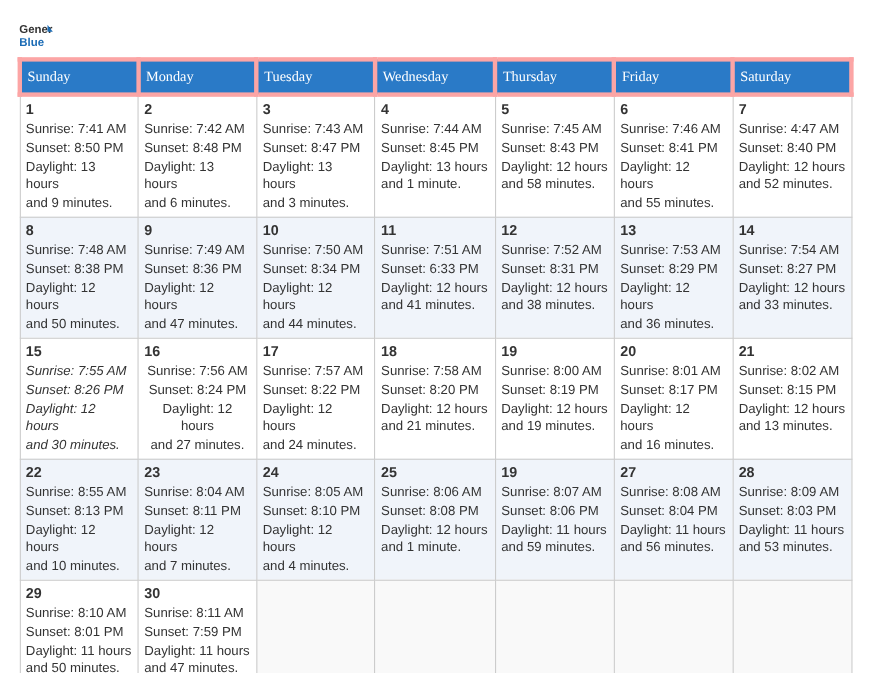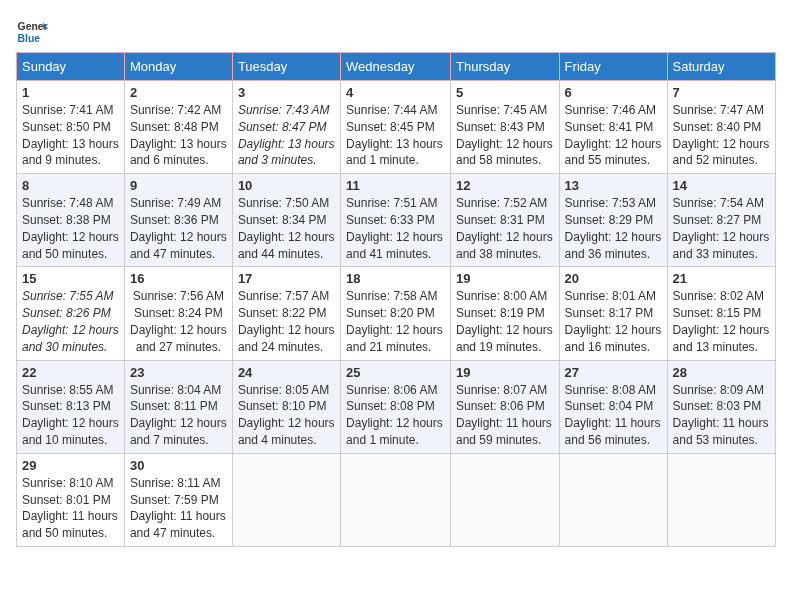--- a/index.html
+++ b/index.html
@@ -43,21 +43,22 @@
       border-collapse: collapse;
       font-size: 10px;
     }
     thead tr th {
       background: #2a7ac7;
       color: #fff;
       text-align: left;
       padding: 6px 5px;
       font-size: 13px;
       font-weight: normal;
-      border: 1px solid #fca5a5;
+      border: 4px solid #fca5a5;
+      font-family: Liberation Serif, serif;
     }
     tbody tr td {
       vertical-align: top;
       border: 1px solid #ccc;
       padding: 4px 5px;
       min-height: 80px;
       height: 90px;
       width: 113px;
     }
     tbody tr:nth-child(odd) td {
@@ -122,21 +123,21 @@
         </td>
         <td>
           <span class="day-num">2</span>
           <div class="day-info" style="white-space: pre-line;">Sunrise: 7:42 AM
 Sunset: 8:48 PM
 Daylight: 13 hours
 and 6 minutes.</div>
         </td>
         <td>
           <span class="day-num">3</span>
-          <div class="day-info" style="white-space: pre-line; font-style: italic;">Sunrise: 7:43 AM
+          <div class="day-info" style="white-space: pre-line;">Sunrise: 7:43 AM
 Sunset: 8:47 PM
 Daylight: 13 hours
 and 3 minutes.</div>
         </td>
         <td>
           <span class="day-num">4</span>
           <div class="day-info" style="white-space: pre-line;">Sunrise: 7:44 AM
 Sunset: 8:45 PM
 Daylight: 13 hours
 and 1 minute.</div>
@@ -150,21 +151,21 @@
         </td>
         <td>
           <span class="day-num">6</span>
           <div class="day-info" style="white-space: pre-line;">Sunrise: 7:46 AM
 Sunset: 8:41 PM
 Daylight: 12 hours
 and 55 minutes.</div>
         </td>
         <td>
           <span class="day-num">7</span>
-          <div class="day-info" style="white-space: pre-line;">Sunrise: 7:47 AM
+          <div class="day-info" style="white-space: pre-line;">Sunrise: 4:47 AM
 Sunset: 8:40 PM
 Daylight: 12 hours
 and 52 minutes.</div>
         </td>
       </tr>
       <tr>
         <td>
           <span class="day-num">8</span>
           <div class="day-info" style="white-space: pre-line;">Sunrise: 7:48 AM
 Sunset: 8:38 PM

